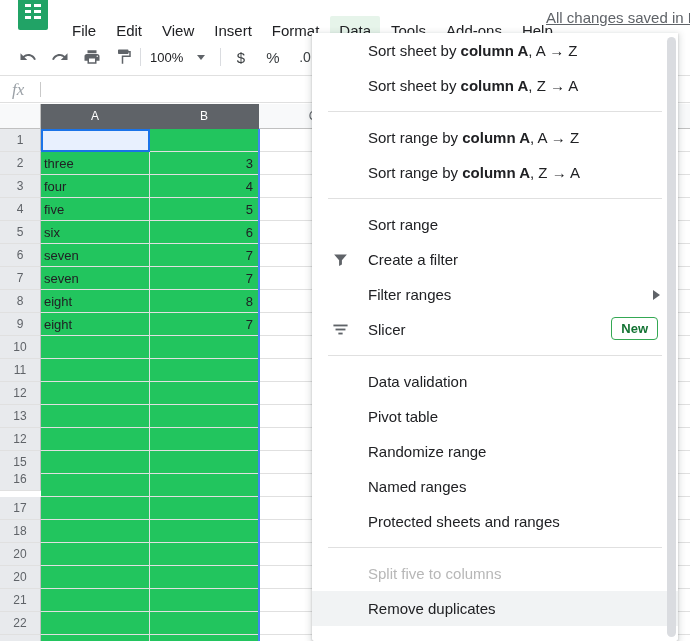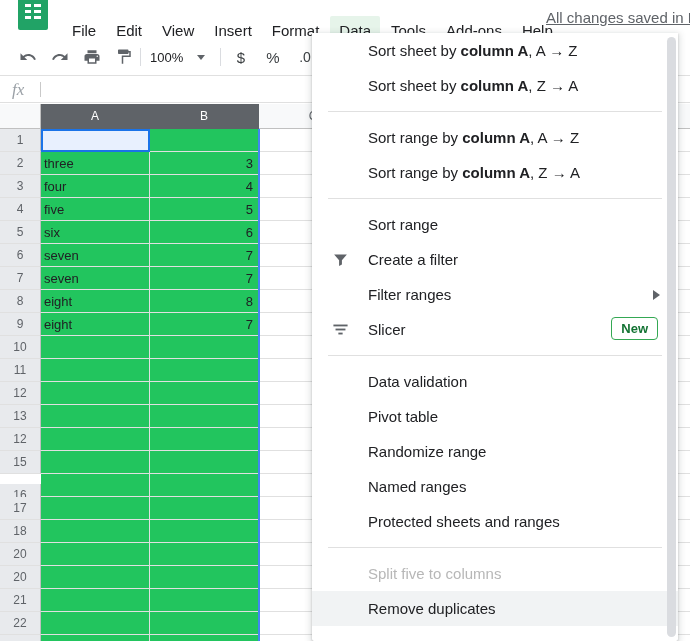--- a/index.html
+++ b/index.html
@@ -294,21 +294,21 @@
         <div class="rowhead sel" style="top: 115px;">6</div>
         <div class="rowhead sel" style="top: 138px;">7</div>
         <div class="rowhead sel" style="top: 161px;">8</div>
         <div class="rowhead sel" style="top: 184px;">9</div>
         <div class="rowhead sel" style="top: 207px;">10</div>
         <div class="rowhead sel" style="top: 230px;">11</div>
         <div class="rowhead sel" style="top: 253px;">12</div>
         <div class="rowhead sel" style="top: 276px;">13</div>
         <div class="rowhead sel" style="top: 299px;">12</div>
         <div class="rowhead sel" style="top: 322px;">15</div>
-        <div class="rowhead sel" style="top: 355px;">16</div>
+        <div class="rowhead sel" style="top: 339px;">16</div>
         <div class="rowhead sel" style="top: 368px;">17</div>
         <div class="rowhead sel" style="top: 391px;">18</div>
         <div class="rowhead sel" style="top: 414px;">20</div>
         <div class="rowhead sel" style="top: 437px;">20</div>
         <div class="rowhead sel" style="top: 460px; text-align: right;">21</div>
         <div class="rowhead sel" style="top: 483px;">22</div>
         <div class="rowhead sel" style="top: 506px;">23</div>
       </div>
     <div class="cells" id="cells">
         <div class="cell sel" style="left: 0px; top: 0px; width: 109px;"></div>

